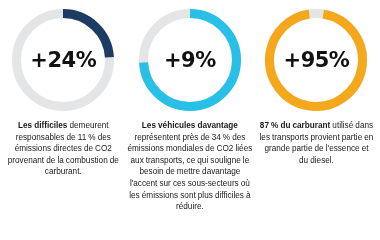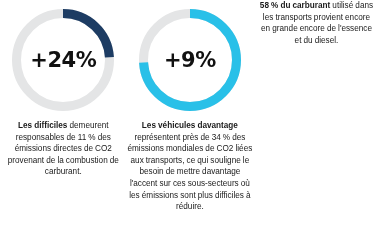--- a/index.html
+++ b/index.html
@@ -112,18 +112,27 @@
         </svg>
         <div class="donut-label">+9%</div>
       </div>
     </div>
     <div class="caption">
       <span class="lead">Les véhicules davantage</span><span> représentent près de 34 % des émissions mondiales de CO2 liées aux transports, ce qui souligne le besoin de mettre davantage l'accent sur ces sous-secteurs où les émissions sont plus difficiles à réduire.</span>
     </div>
   </div>
 
   <div class="panel panel-3">
+    <div class="donut-wrap">
+      <div class="donut">
+        <svg viewBox="0 0 104 104">
+          <circle cx="52" cy="52" r="46.5" fill="none" stroke="#e4e5e6" stroke-width="9"></circle>
+          <circle class="arc" id="arc-3" cx="52" cy="52" r="46.5" fill="none" stroke="#f5a81c" stroke-width="9" stroke-dasharray="277.5597109446582 14.608405839192528" stroke-linecap="butt" transform="rotate(9.000000000000007 52 52)"></circle>
+        </svg>
+        <div class="donut-label">+95%</div>
+      </div>
+    </div>
     <div class="caption">
-      <span class="lead">58 % du carburant</span><span> utilisé dans les transports provient encore en grande encore de l'essence et du diesel.</span>
+      <span class="lead">87 % du carburant</span><span> utilisé dans les transports provient partie en grande partie de l'essence et du diesel.</span>
     </div>
   </div>
 
 </div>
 
 </body></html>

